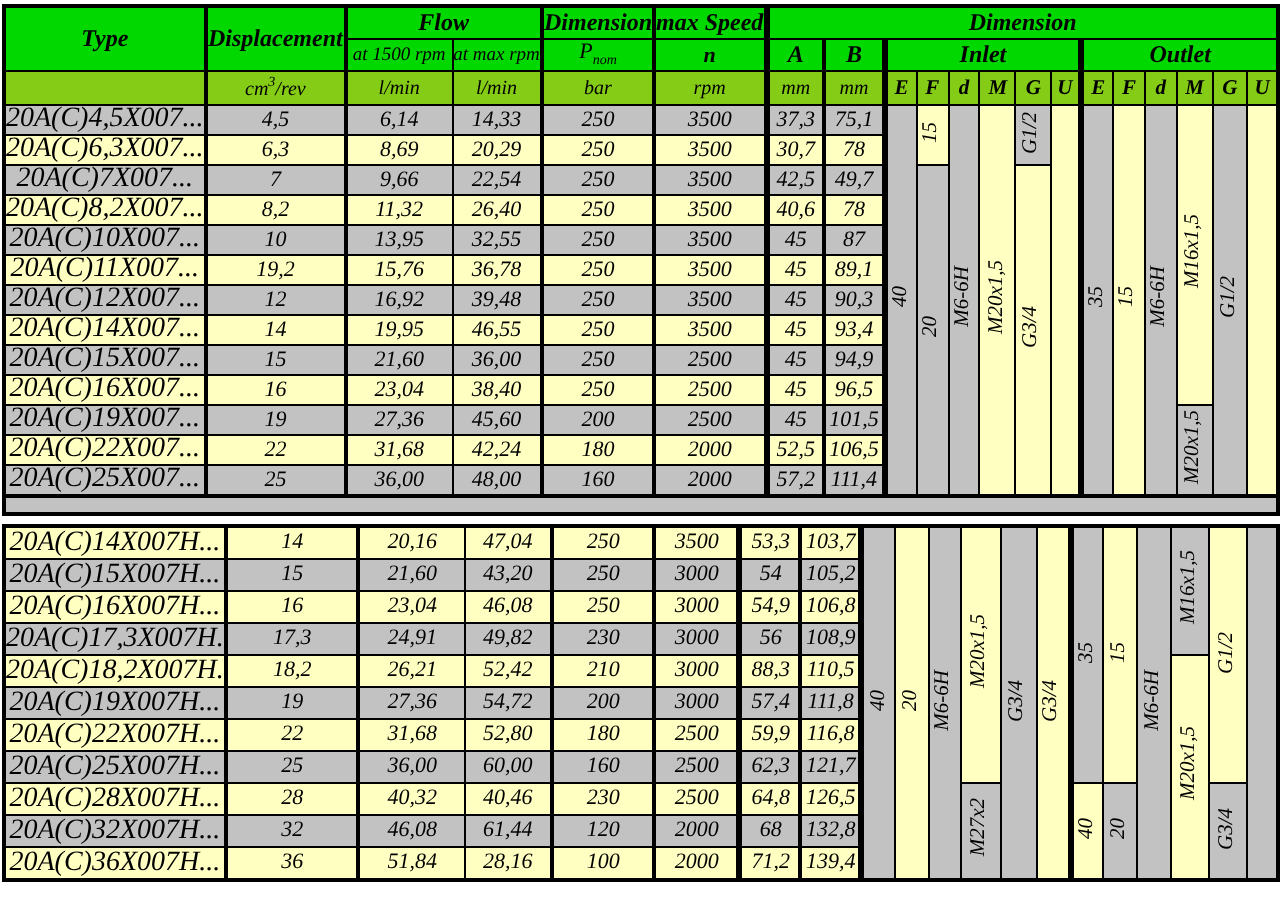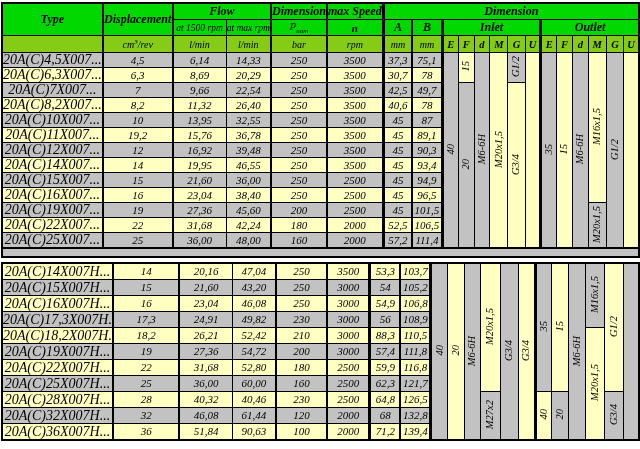--- a/index.html
+++ b/index.html
@@ -389,21 +389,21 @@
           <td class="c-num  bg-g">61,44</td>
           <td class="c-num bl2 bg-g">120</td>
           <td class="c-num bl2 bg-g">2000</td>
           <td class="c-num bl3 bg-g">68</td>
           <td class="c-num bl2 bg-g">132,8</td>
         </tr>
         <tr>
           <td class="c-type  bg-y">20A(C)36X007H...</td>
           <td class="c-num bl2 bg-y">36</td>
           <td class="c-num bl2 bg-y">51,84</td>
-          <td class="c-num  bg-y">90,63</td>
+          <td class="c-num  bg-y">28,16</td>
           <td class="c-num bl2 bg-y">100</td>
           <td class="c-num bl2 bg-y">2000</td>
           <td class="c-num bl3 bg-y">71,2</td>
           <td class="c-num bl2 bg-y">139,4</td>
         </tr>
       </tbody>
   </table>
 
 </div>
 

